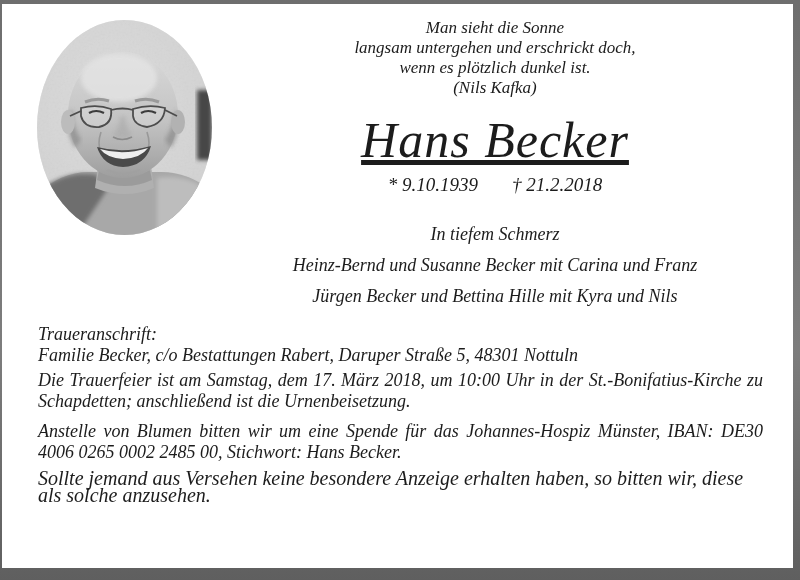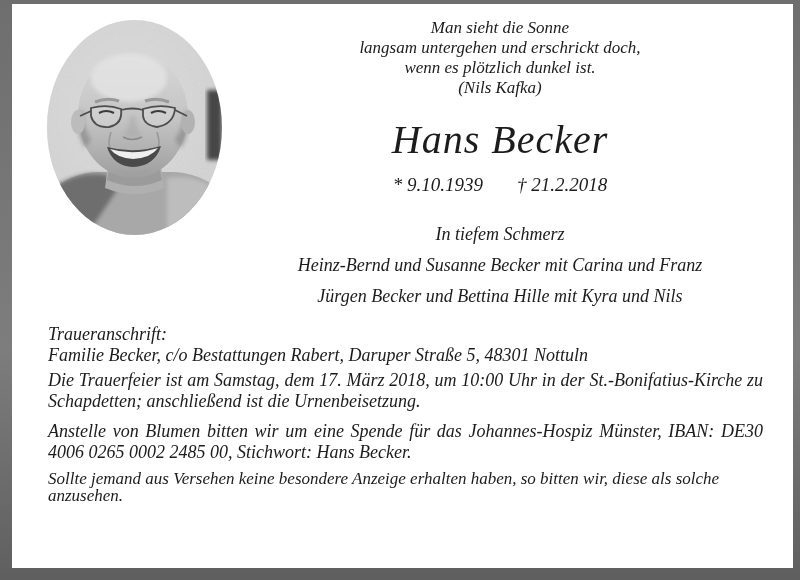--- a/index.html
+++ b/index.html
@@ -1,21 +1,21 @@
 <!DOCTYPE html>
 <html><head>
 <meta charset="utf-8">
 <style>
   html,body { margin:0; padding:0; background:#ffffff; }
   * { box-sizing:border-box; }
 
   .frame {
     width:800px; height:580px;
     background:linear-gradient(180deg,#6e6e6e 0%, #7d7d7d 60%, #5f5f5f 100%);
-    padding:4px 7px 12px 12px;
+    padding:4px 7px 12px 2px;
     font-family:"Liberation Serif","DejaVu Serif",serif;
     font-style:italic;
     color:#1c1c1c;
   }
   .card {
     width:100%; height:100%;
     background:#ffffff;
     overflow:hidden;
     padding:0;
   }
@@ -37,24 +37,25 @@
     text-align:center;
     padding:0 25px 0 10px;
   }
   .quote {
     margin-top:14px;
     font-size:17px;
     line-height:20px;
   }
   .name {
     margin:18px 0 10px 0;
-    font-size:40px;
+    font-size:50px;
     line-height:48px;
     font-weight:normal;
     letter-spacing:1px;
+    text-decoration:underline;
   }
   .dates {
     margin-top:5px;
     font-size:19px;
     line-height:22px;
   }
   .dates .birth { margin-right:34px; }
   .mourning-intro {
     margin-top:27px;
     font-size:18px;
@@ -76,21 +77,21 @@
   .address-line { }
   .para {
     margin:0;
     text-align:justify;
   }
   .para.service  { margin-top:5px; }
   .para.thanks   { margin-top:12px; }
   .para.donation { margin-top:10px; }
   .disclaimer {
     margin-top:8px;
-    font-size:17px;
+    font-size:20px;
     line-height:17px;
     text-align:left;
   }
 </style>
 </head>
 <body>
 
 <div class="frame">
   <div class="card">
 

